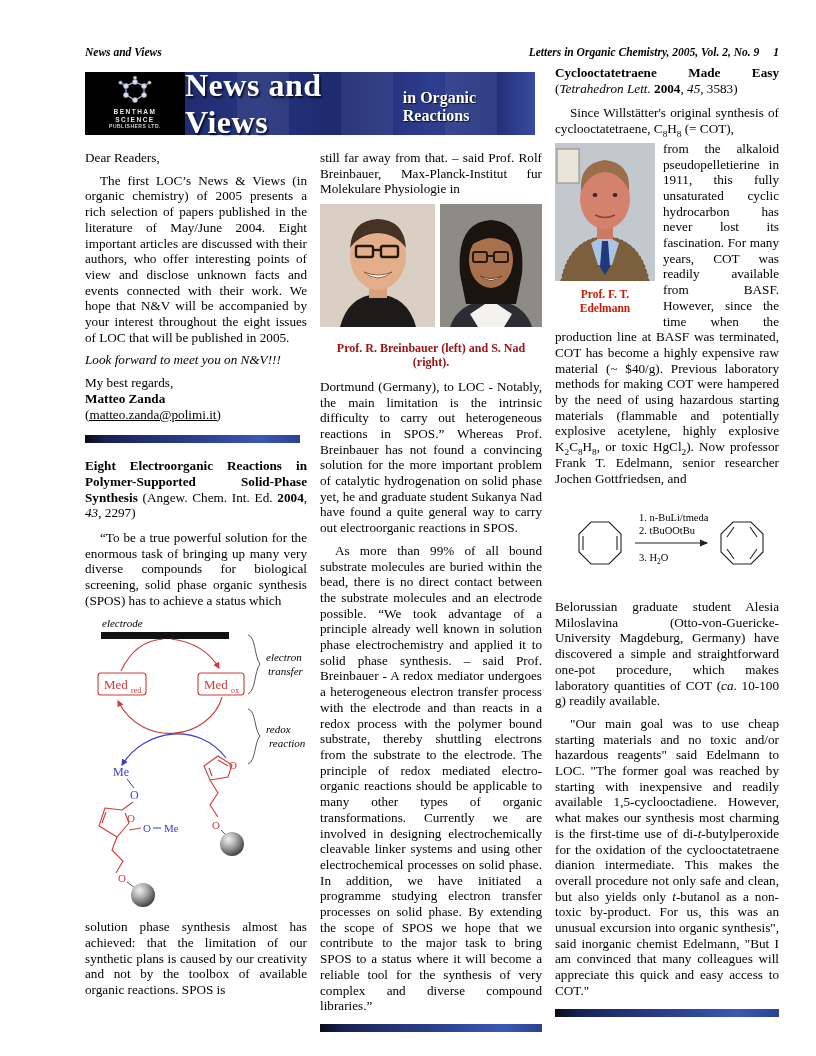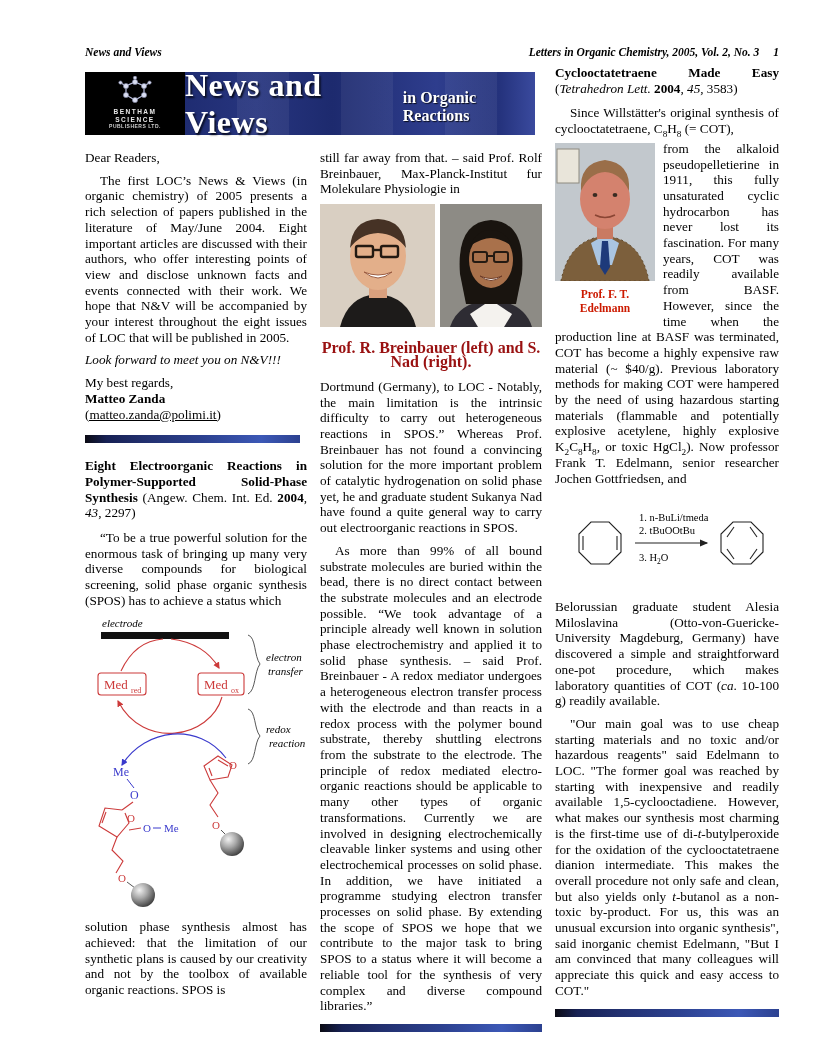--- a/index.html
+++ b/index.html
@@ -38,36 +38,36 @@
   .email-link{color:#000;text-decoration:underline;cursor:pointer;}
 
   .grad-bar{height:8px;background:linear-gradient(90deg,#0b0b14 0%,#172154 10%,#22306f 28%,#2c4190 55%,#3c58b6 82%,#2c4190 100%);}
   .divider{margin:13px 0 15px 0;width:215px;}
   .endbar{margin-top:10px;}
 
   .article-title{margin-bottom:9px;}
 
   
   .photo-wrap{margin:5px 0 4px 0;}
-  .caption{font-weight:bold;color:#991111;text-align:center;font-size:16px;line-height:14px;margin:10px 0 10px 0;}
+  .caption{font-weight:bold;color:#991111;text-align:center;font-size:12px;line-height:14px;margin:10px 0 10px 0;}
   .float-photo{float:left;width:100px;margin:2px 8px 2px 0;}
   .float-photo .caption{color:#cc1a00;font-size:11.5px;margin:2px 0 0 0;}
 
   svg text{font-family:"Liberation Serif",serif;}
   .clear{clear:both;}
 </style>
 </head>
 <body>
 
 <div class="page">
 
   <div class="running-head">
     <span>News and Views</span>
     <span>
-      <span>Letters in Organic Chemistry,  2005, Vol. 2, No. 3</span><span class="pagenum">1</span>
+      <span>Letters in Organic Chemistry,  2005, Vol. 2, No. 9</span><span class="pagenum">1</span>
     </span>
   </div>
 
   <div class="banner">
     <div class="logo-box">
       <svg width="36" height="30" viewBox="0 0 36 30">
         <g stroke="#b9bede" stroke-width="1.2" fill="none">
           <path d="M18 6 L27 10 L27 19 L18 24 L9 19 L9 10 Z"></path>
           <path d="M18 6 L18 1"></path>
           <path d="M27 10 L32 7"></path>

